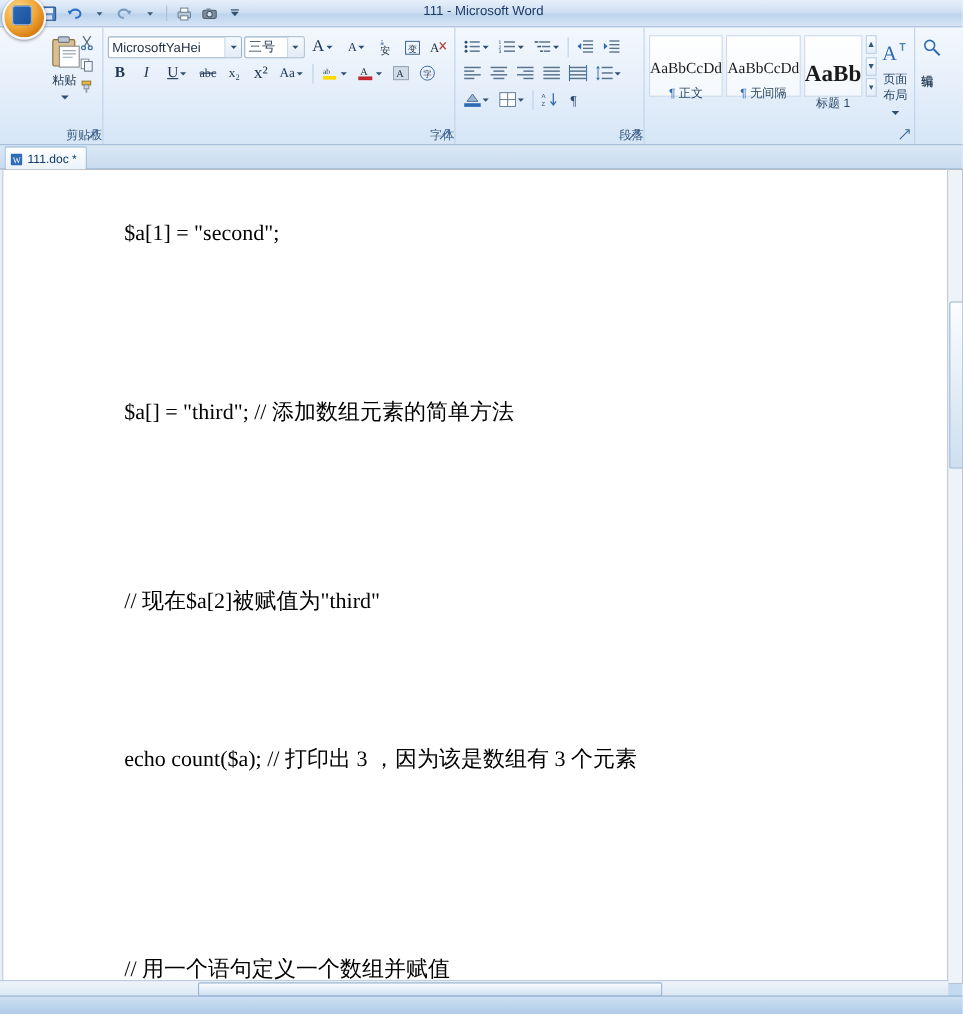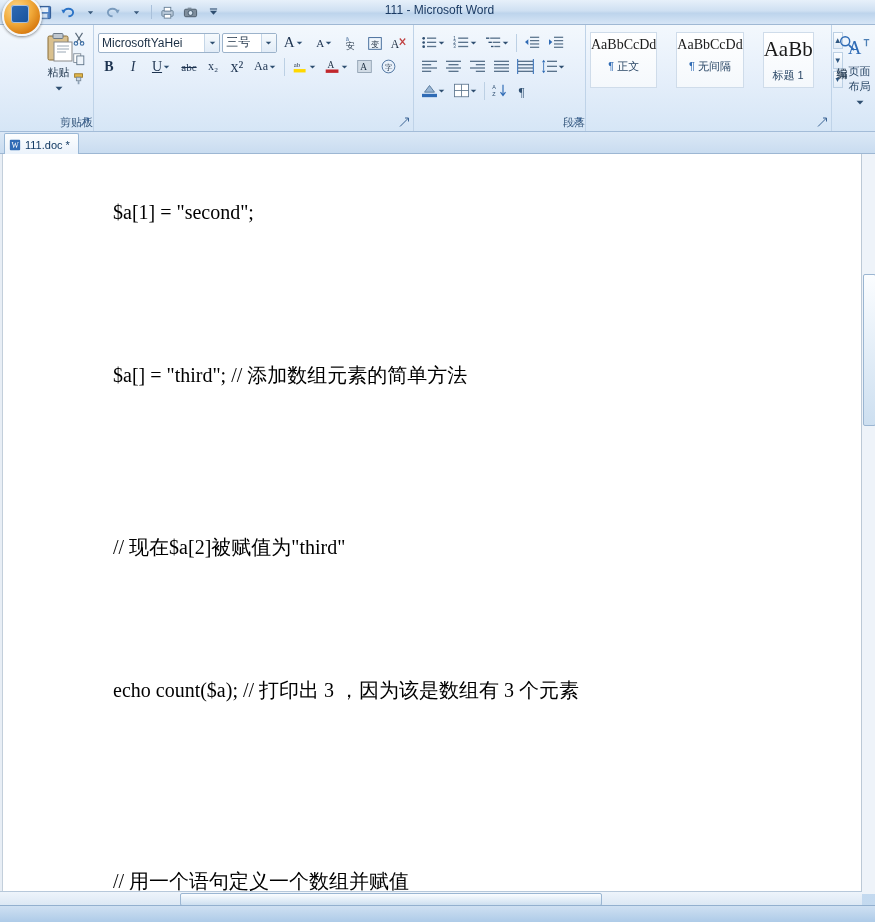--- a/index.html
+++ b/index.html
@@ -195,31 +195,31 @@
   .style-gallery {
     display: flex;
     align-items: stretch;
     height: 56px;
     margin-top: 4px;
   }
   .style-item {
     width: 68px;
     border: 1px solid #cfdcea;
     background: linear-gradient(to bottom,#ffffff,#f4f8fc);
-    margin-right: 19px;
+    margin-right: 3px;
     text-align: center;
     box-sizing: border-box;
-    padding-top: 4px;
+    padding-top: 22px;
   }
   .style-preview {
     font-family: "Liberation Serif", serif;
     font-size: 14px;
     color: #1a1a1a;
   }
-  .style-preview.big { font-size: 21px; }
+  .style-preview.big { font-size: 21px; font-weight: bold; }
   .style-name {
     font-size: 11px;
     color: #2a4straight;
     color: #2a4766;
     margin-top: 6px;
   }
   .gallery-scroll {
     width: 14px;
     display: flex;
     flex-direction: column;
@@ -564,20 +564,21 @@
               <text x="5" y="14" font-size="11" fill="#1e2f42" font-family="Liberation Serif">A</text>
             </svg>
         </div>
         <div class="btn">
           <svg width="17" height="17" viewBox="0 0 20 20">
               <circle cx="10" cy="10" r="7.5" fill="none" stroke="#3a6394"></circle>
               <text x="5.5" y="14" font-size="9" fill="#1e2f42" font-family="DejaVu Sans">字</text>
             </svg>
         </div>
       </div>
+      <div class="group-title">字体</div>
       <div class="group-launcher">
         <svg width="11" height="11" viewBox="0 0 11 11">
             <path d="M1 9.5 L9.5 1 M6 1 H9.5 V4.5" stroke="#3a6394" fill="none"></path>
           </svg>
       </div>
     </div>
 
     <div class="group g-para">
       <div class="row" style="margin-top:4px;">
         <div class="btn wide">

